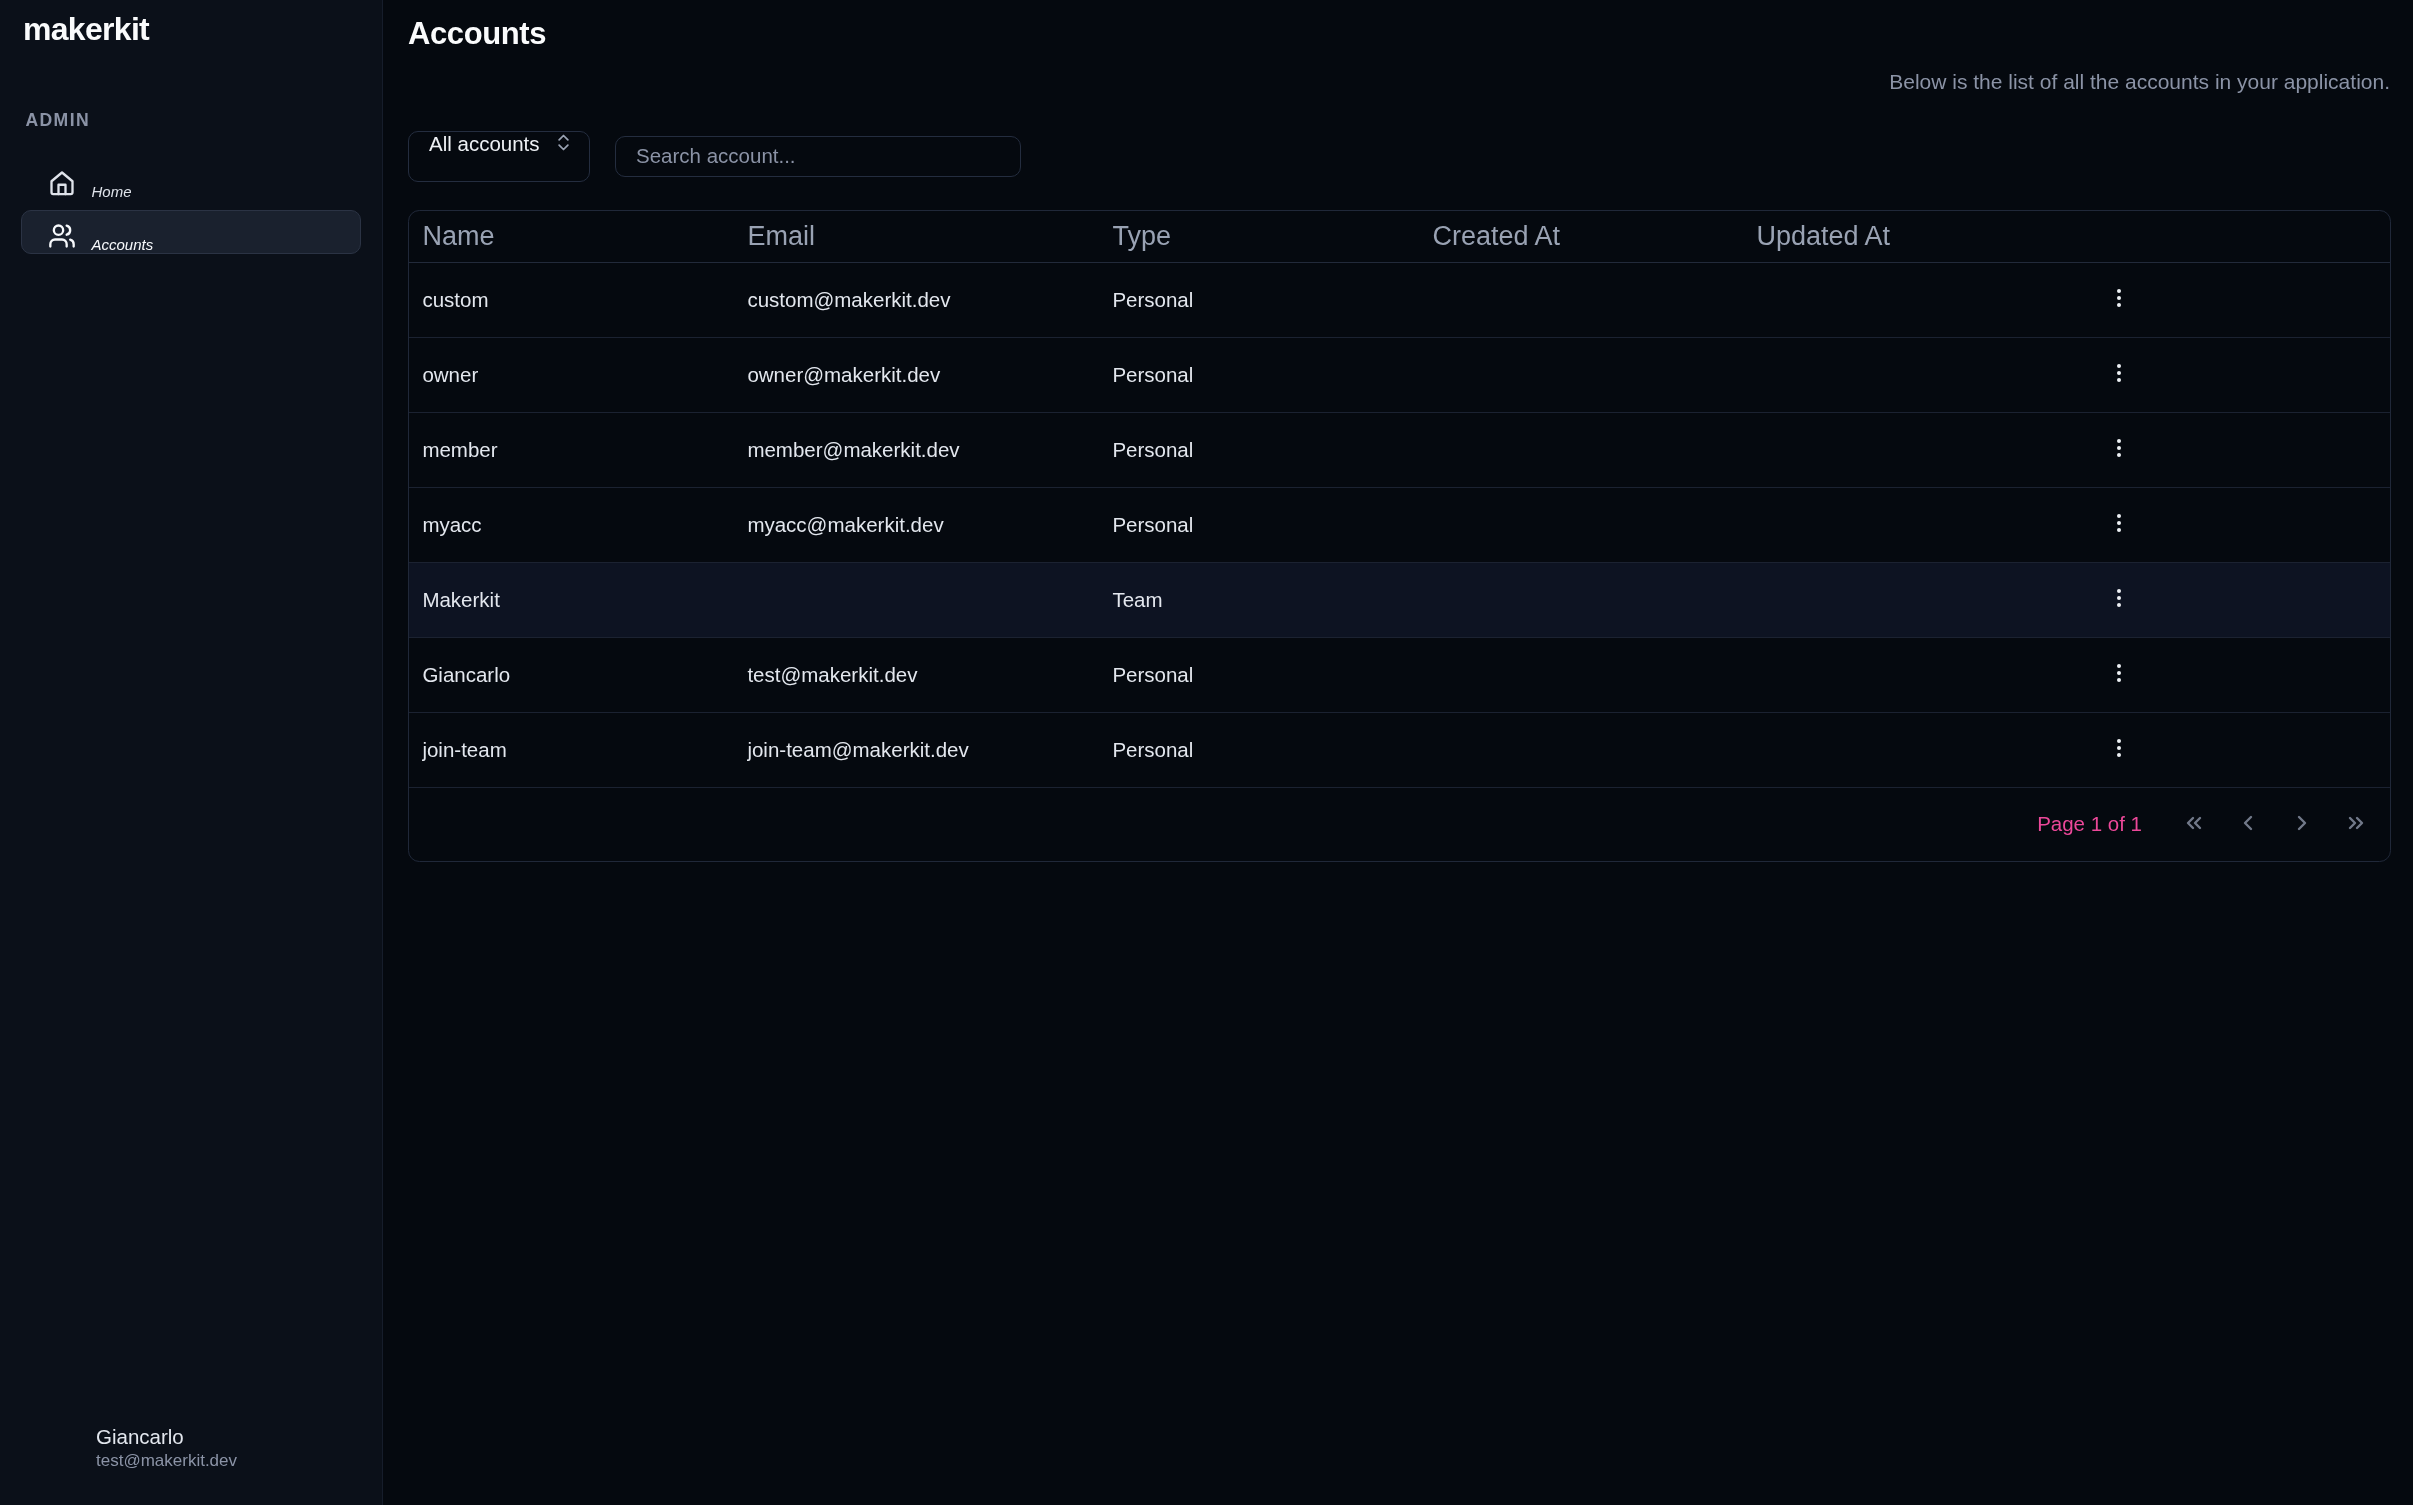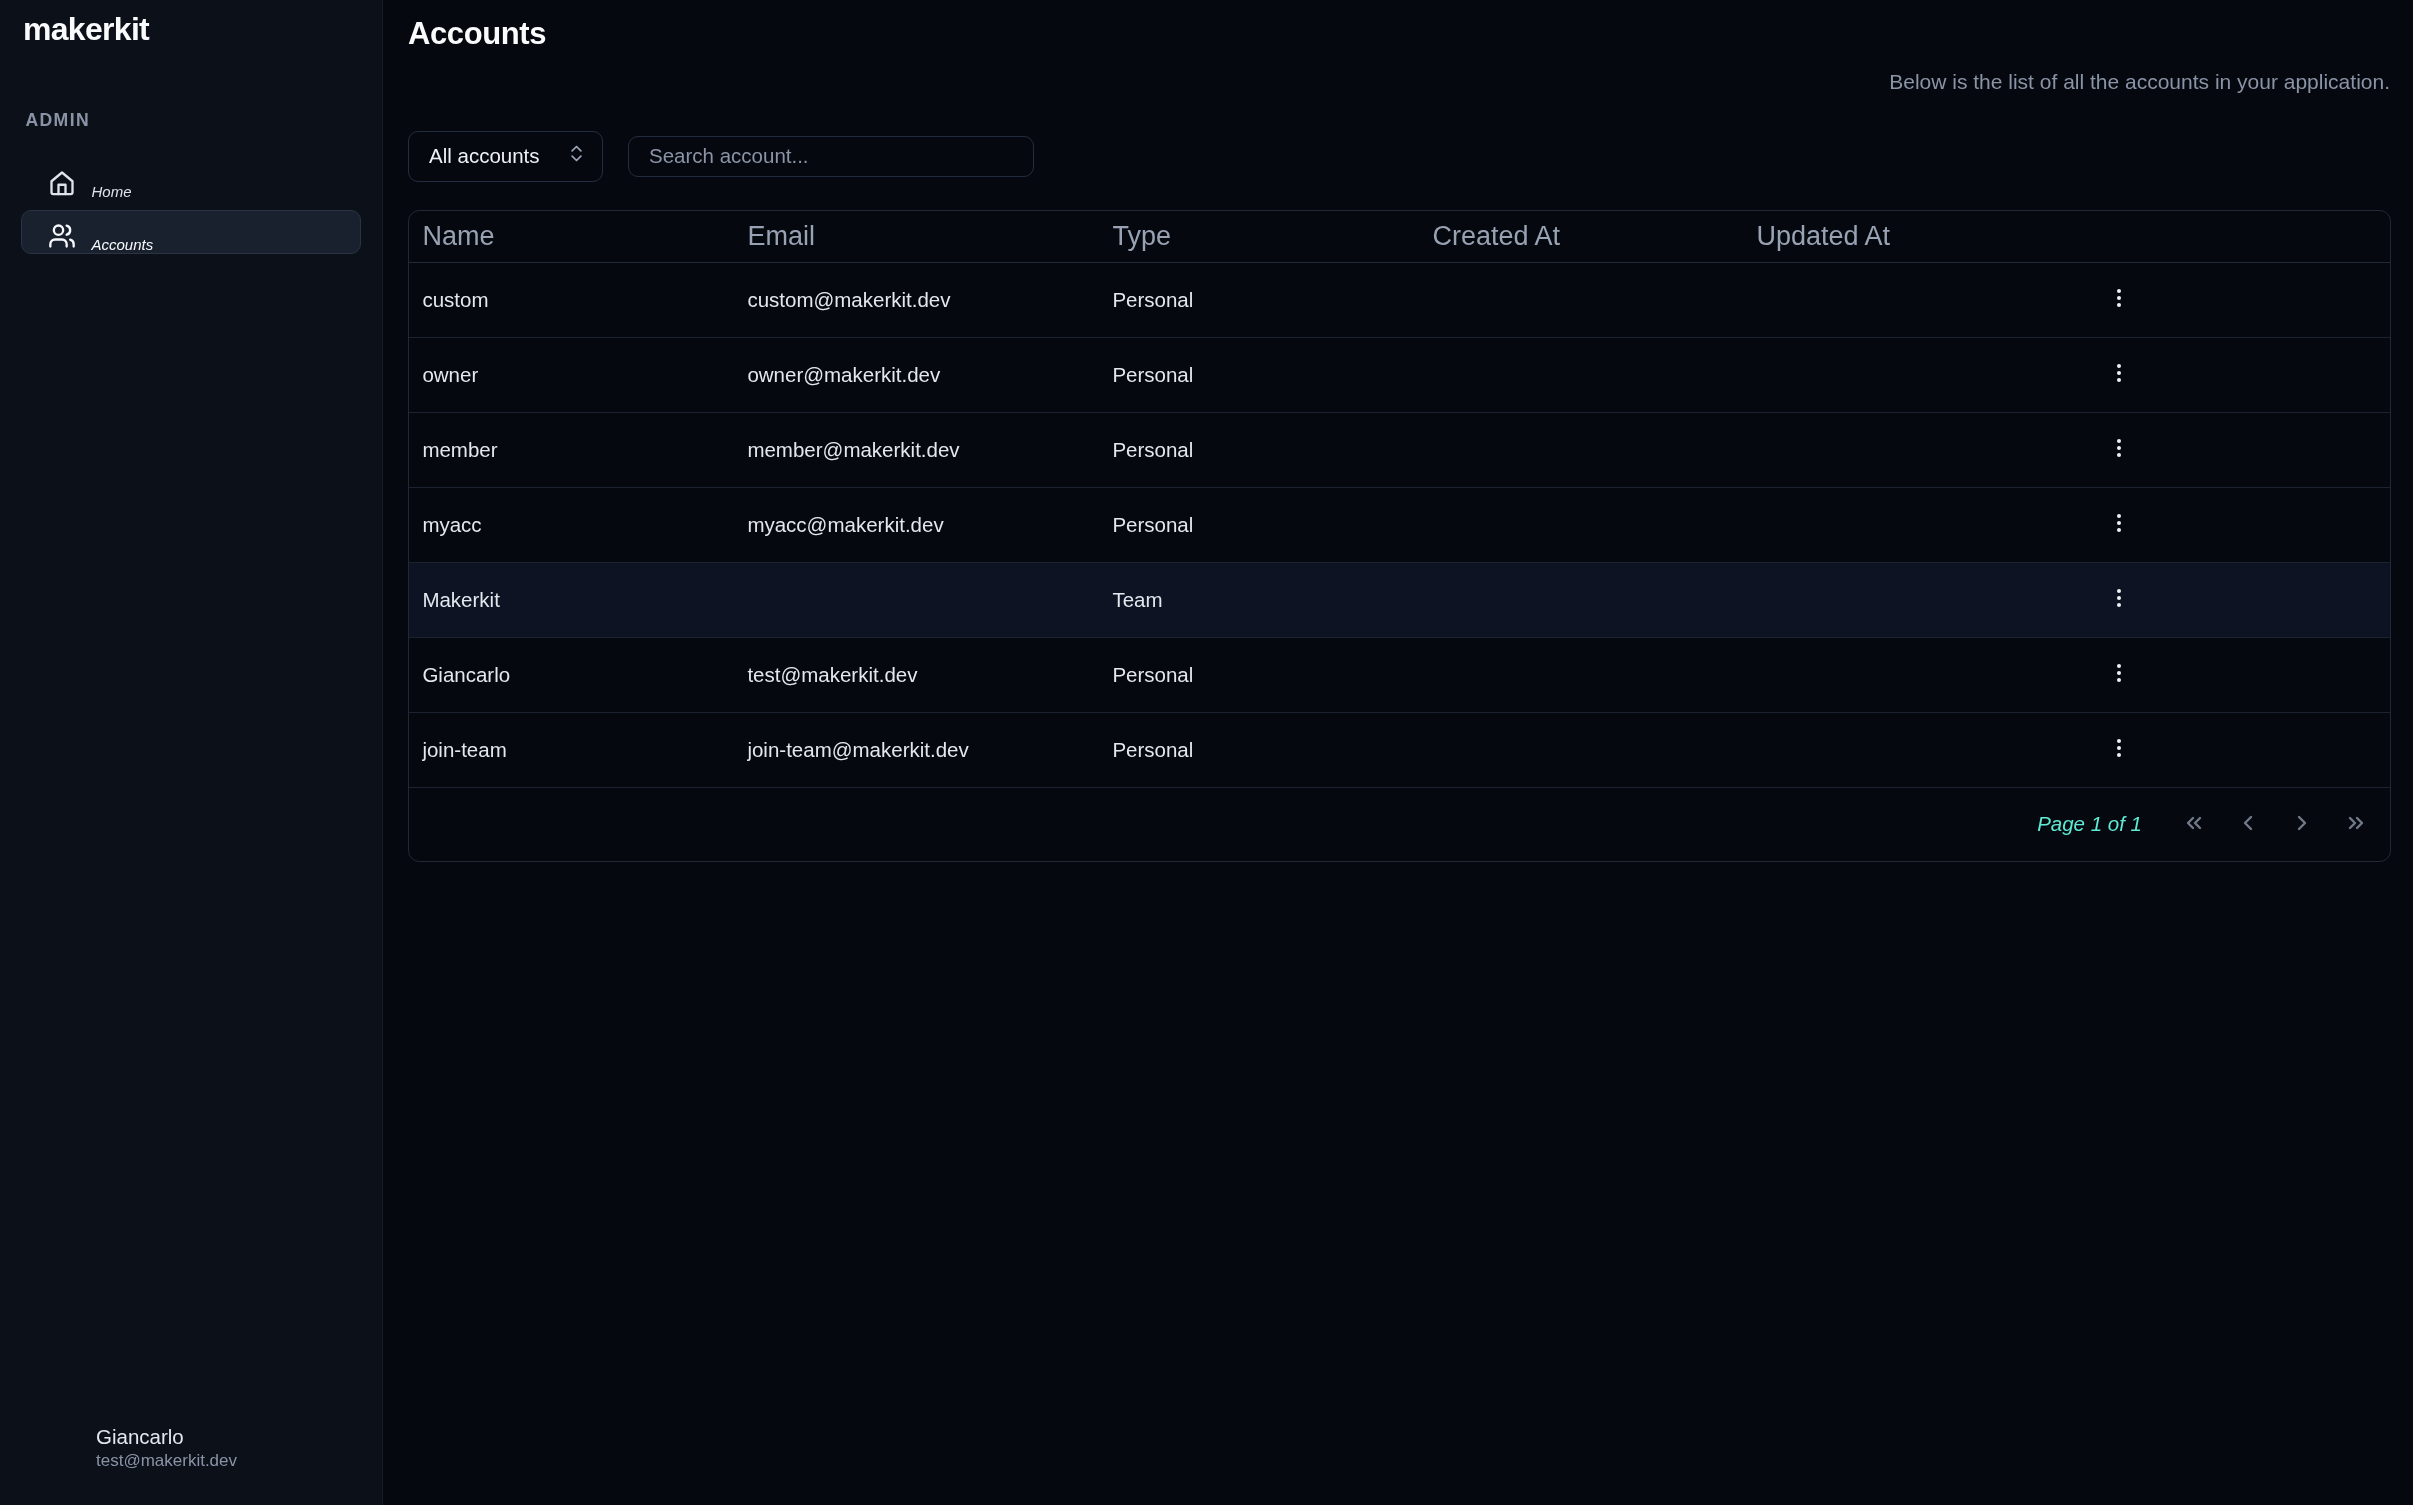--- a/index.html
+++ b/index.html
@@ -69,22 +69,22 @@
     margin-top: 15.5px;
     font-size: 31px; font-weight: 700; color: #fafbfc; letter-spacing: -0.4px;
   }
   .page-subtitle { margin-top: 18.3px; font-size: 21px; color: #8b93a6; text-align: right; }
 
   .controls { margin-top: 37px; display: flex; align-items: center; gap: 25px; }
   .select-btn {
     height: 51px; min-width: 172px;
     border: 1.4px solid #242d3f; border-radius: 10px;
     background: transparent; color: #eef1f5;
-    display: flex; align-items: center; justify-content: space-between;
-    padding: 0 15.5px 0 20px; gap: 26px;
+    display: flex; justify-content: space-between;
+    padding: 0 15.5px 0 20px; gap: 13px;
     font-size: 20.5px; cursor: pointer;
   }
   .select-btn svg { width: 21px; height: 21px; stroke: #9aa3b3; fill: none;
                     stroke-width: 2; stroke-linecap: round; stroke-linejoin: round; }
   .search-input {
     height: 41px; width: 406px;
     border: 1.4px solid #242d3f; border-radius: 10px;
     background: transparent; color: #eef1f5;
     padding: 0 20px; font-size: 20.5px;
     font-family: "Liberation Sans", sans-serif;
@@ -118,21 +118,21 @@
     width: 34px; height: 34px; border: none; background: transparent;
     color: #eef1f5; cursor: pointer; display: flex; align-items: center; justify-content: center;
   }
   .dots-btn svg { width: 24px; height: 24px; fill: currentColor; }
 
   .tfoot {
     height: 73px;
     display: flex; align-items: center; justify-content: flex-end;
     padding-right: 14px;
   }
-  .page-label { font-size: 20.5px; color: #5eead4; margin-right: 32px; font-style: italic; }
+  .page-label { font-size: 20.5px; color: #ec4899; margin-right: 32px; }
   .pager { display: flex; align-items: center; gap: 14px; }
   .pager-btn {
     width: 40px; height: 40px; border: none; background: transparent;
     color: #717989; display: flex; align-items: center; justify-content: center;
     cursor: pointer; border-radius: 7px;
   }
   .pager-btn svg { width: 24px; height: 24px; stroke: currentColor; fill: none;
                    stroke-width: 2.4; stroke-linecap: round; stroke-linejoin: round; }
 </style>
 </head>

